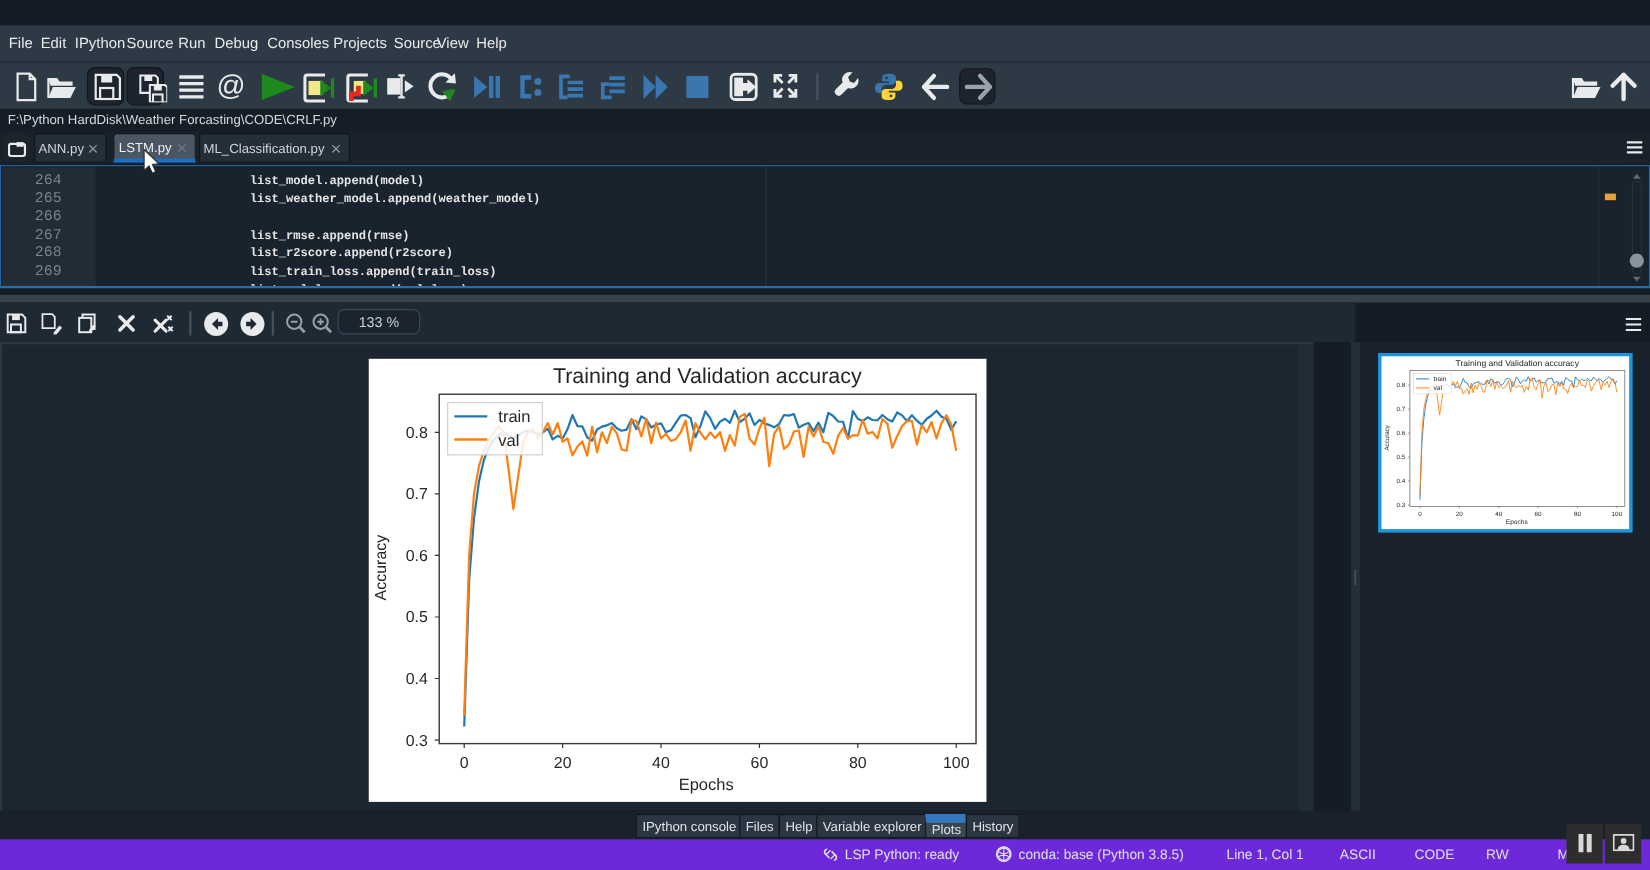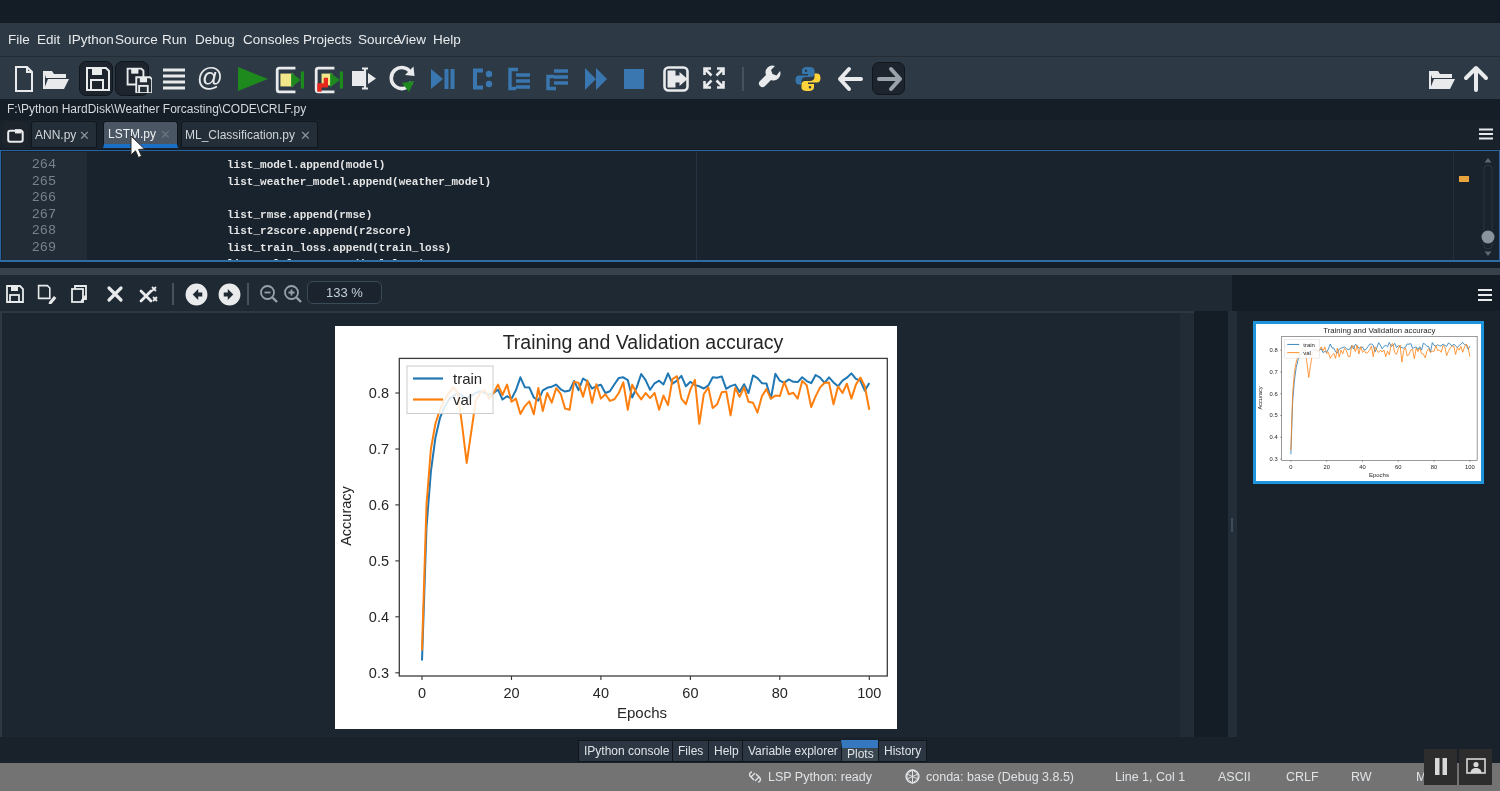--- a/index.html
+++ b/index.html
@@ -36,21 +36,21 @@
 #splitter { position:absolute; left:1228px; top:0; width:9px; height:426px; background:#232e39; }
 #thumbpane { position:absolute; left:1237px; top:0; width:263px; height:426px; background:#19222b; }
 #fig { position:absolute; left:333px; top:13px; }
 #thumb { position:absolute; left:16px; top:10px; width:231px; height:163px; background:#1e94dc; border:3px solid #1e94dc; }
 #thumb svg { display:block; background:#fff; }
 
 #btabs { left:0; top:737px; width:1500px; height:26px; background:#19222b; }
 .btab { position:absolute; top:3px; height:22px; background:#2b3642; border:1px solid #10161c; color:#dfe3e6; font-size:12px; line-height:20px; padding:0 5px; }
 .btab.sel { background:#3a4750; border-top:8px solid #3578c0; line-height:13px; }
 
-#statusbar { left:0; top:763px; width:1500px; height:28px; background:#737373; color:#dfe3e6; font-size:12.5px; }
+#statusbar { left:0; top:763px; width:1500px; height:28px; background:#6d28d9; color:#dfe3e6; font-size:12.5px; }
 #statusbar span { position:absolute; top:7px; }
 
 .ovbtn { position:absolute; width:33px; height:36px; background:#2d2d2d; }
 svg { display:block; }
 .icon { position:absolute; }
 </style></head>
 <body>
 <div id="app">
   <div class="abs" id="menubar">
     <span style="left:8px">File</span>
@@ -397,24 +397,24 @@
   <div class="abs" id="statusbar">
     <svg class="icon" style="left:747px;top:6px" width="16" height="16" viewBox="0 0 16 16">
         <path d="M5 3 C3 3 2 5 3 7 L7 11 M11 13 c2 0 3 -2 2 -4 L9 5" stroke="#dfe3e6" stroke-width="1.5" fill="none"></path>
         <path d="M4 8 l4 -4 M8 12 l4 -4" stroke="#dfe3e6" stroke-width="1.2"></path>
       </svg>
     <span style="left:768px">LSP Python: ready</span>
     <svg class="icon" style="left:905px;top:6px" width="15" height="15" viewBox="0 0 15 15">
         <circle cx="7.5" cy="7.5" r="6.5" fill="none" stroke="#dfe3e6" stroke-width="1.3"></circle>
         <path d="M7.5 1 L13 5 L13 10 L7.5 14 L2 10 L2 5 Z M7.5 1 v13 M2 5 l11 5 M13 5 l-11 5" fill="none" stroke="#dfe3e6" stroke-width="1"></path>
       </svg>
-    <span style="left:926px">conda: base (Debug 3.8.5)</span>
+    <span style="left:926px">conda: base (Python 3.8.5)</span>
     <span style="left:1115px">Line 1, Col 1</span>
     <span style="left:1218px">ASCII</span>
-    <span style="left:1286px">CRLF</span>
+    <span style="left:1286px">CODE</span>
     <span style="left:1351px">RW</span>
     <span style="left:1416px">M</span>
   </div>
   <div class="ovbtn" style="left:1424px;top:749px">
       <svg style="margin:9px auto" width="14" height="17" viewBox="0 0 14 17">
         <rect x="1" y="0" width="4.5" height="17" fill="#d8d8d8"></rect>
         <rect x="8.5" y="0" width="4.5" height="17" fill="#d8d8d8"></rect>
       </svg>
     </div>
   <div class="ovbtn" style="left:1459px;top:749px">

